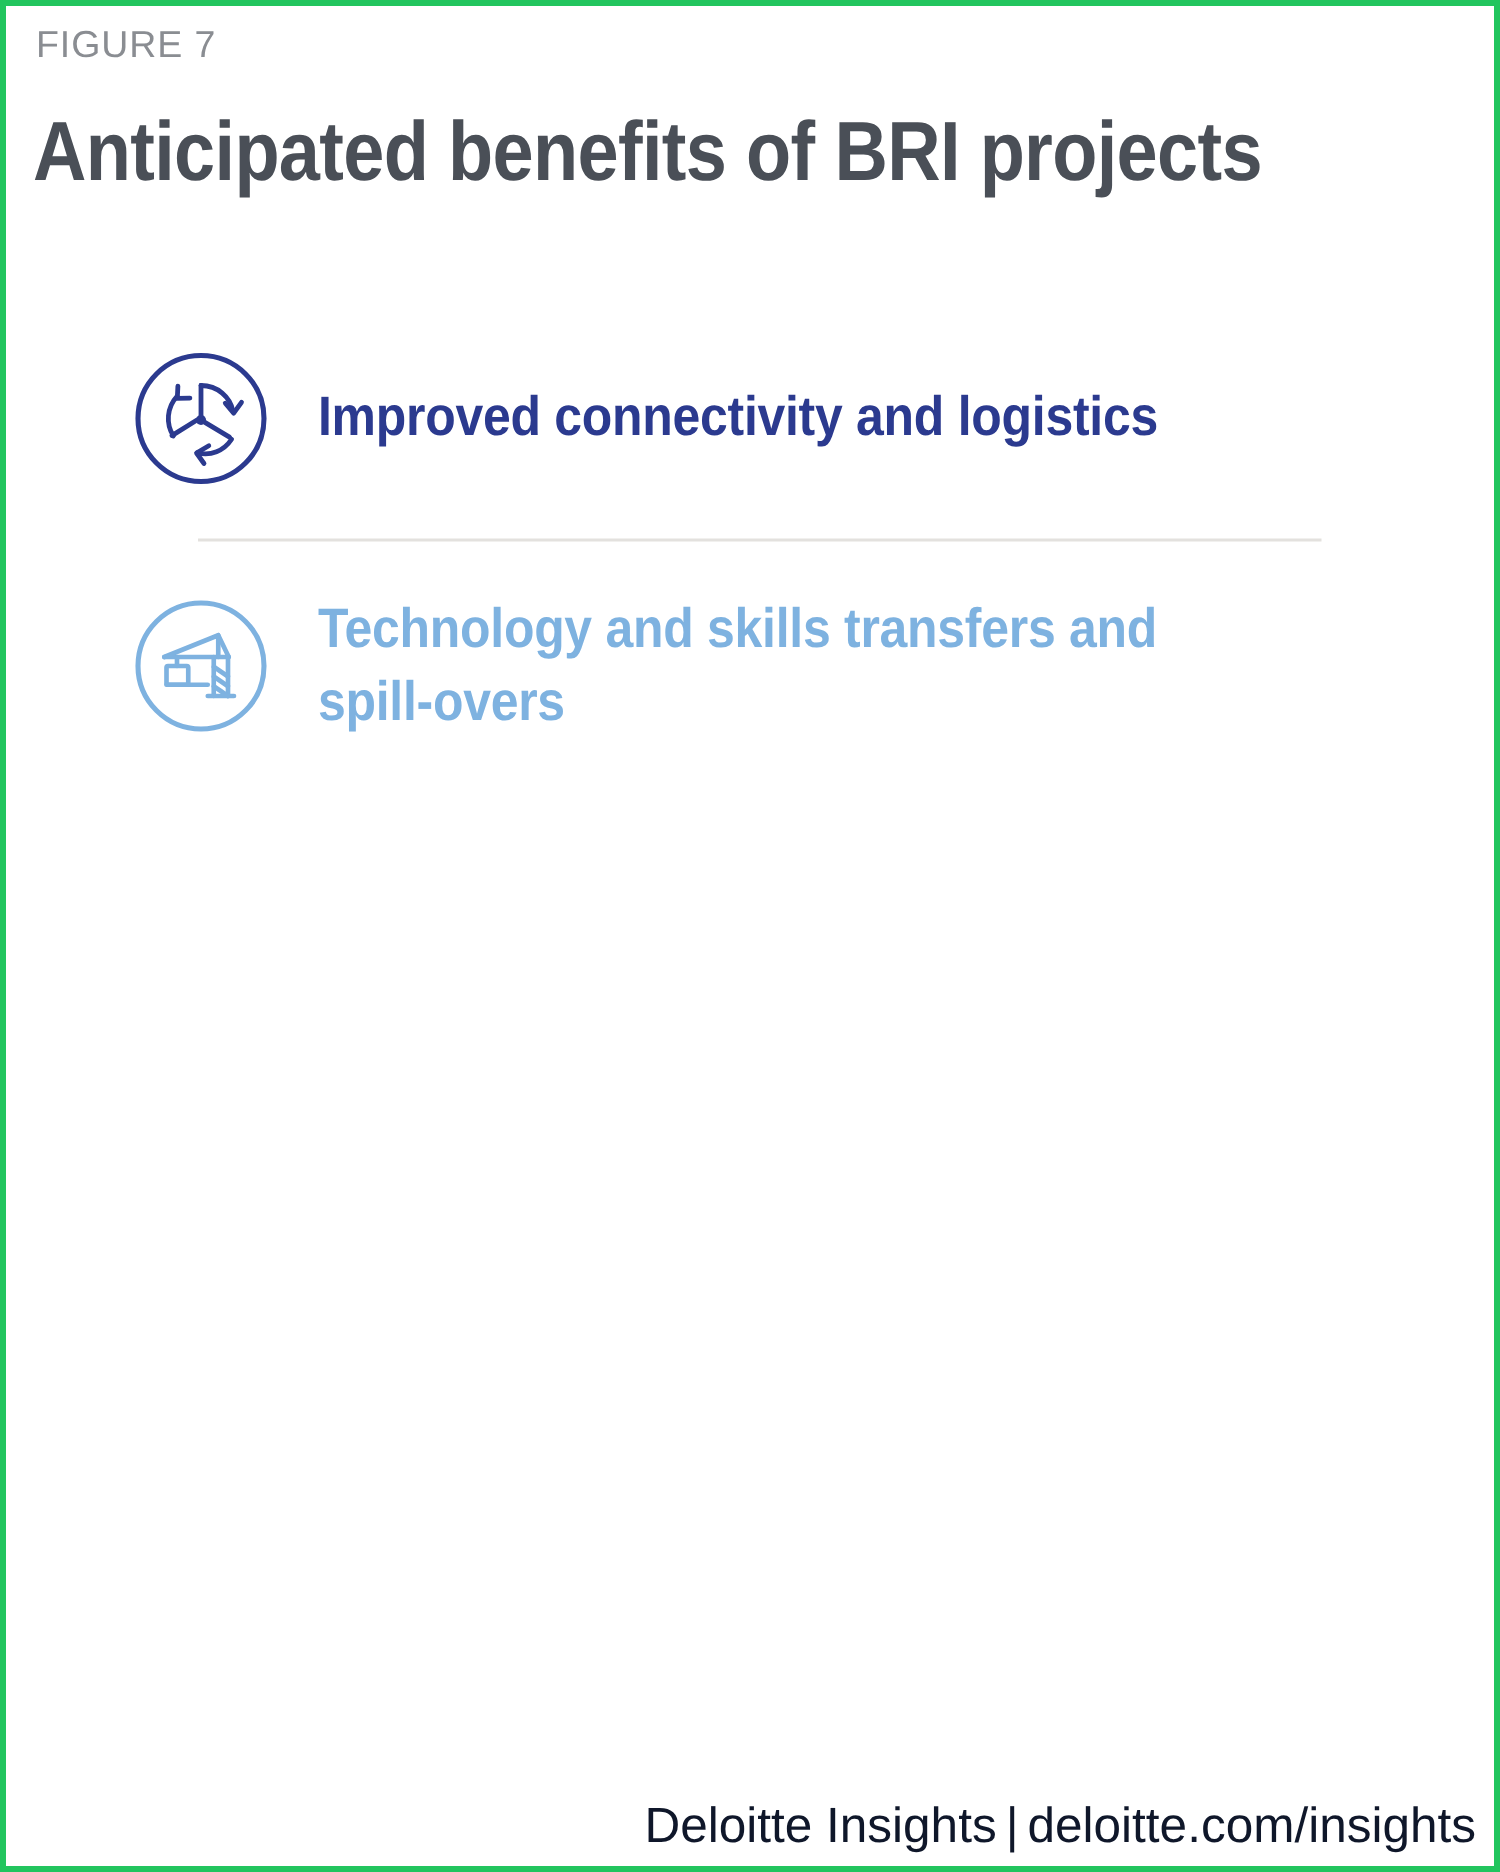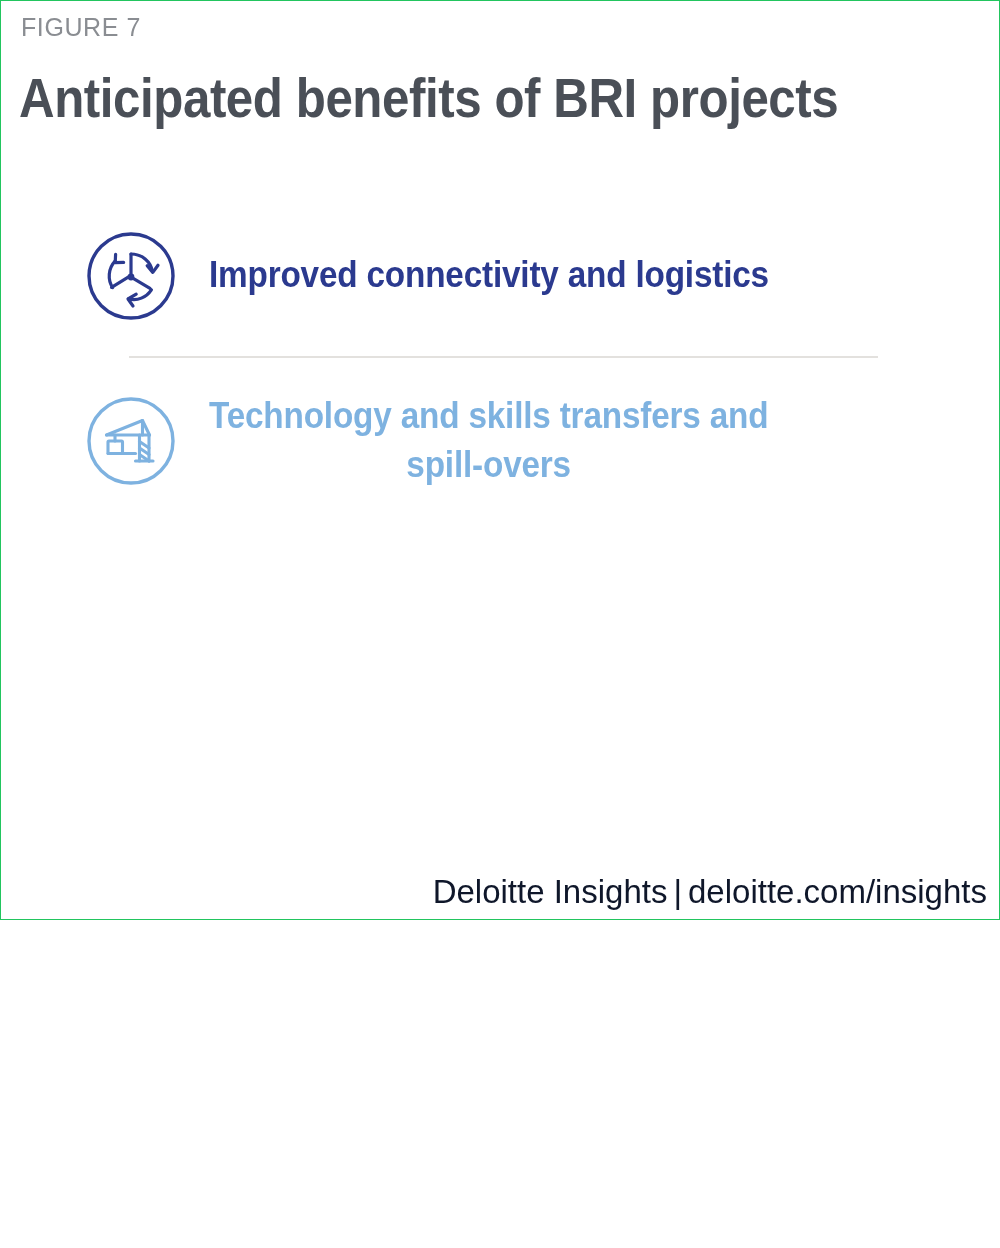--- a/index.html
+++ b/index.html
@@ -7,25 +7,24 @@
   html, body {
     width: 1000px;
     height: 1248px;
     background: #ffffff;
     font-family: "Liberation Sans", sans-serif;
   }
 
   .figure-card {
     position: relative;
     width: 1000px;
-    height: 920px;
+    height: 1248px;
     background: #ffffff;
-    border: 1px solid #22c55e;
+    border: 4px solid #22c55e;
     overflow: hidden;
-    text-align: center;
   }
 
   
   .fig-label {
     position: absolute;
     left: 20px;
     top: 12px;
     font-size: 25px;
     letter-spacing: 0.6px;
     color: #8a8d92;

